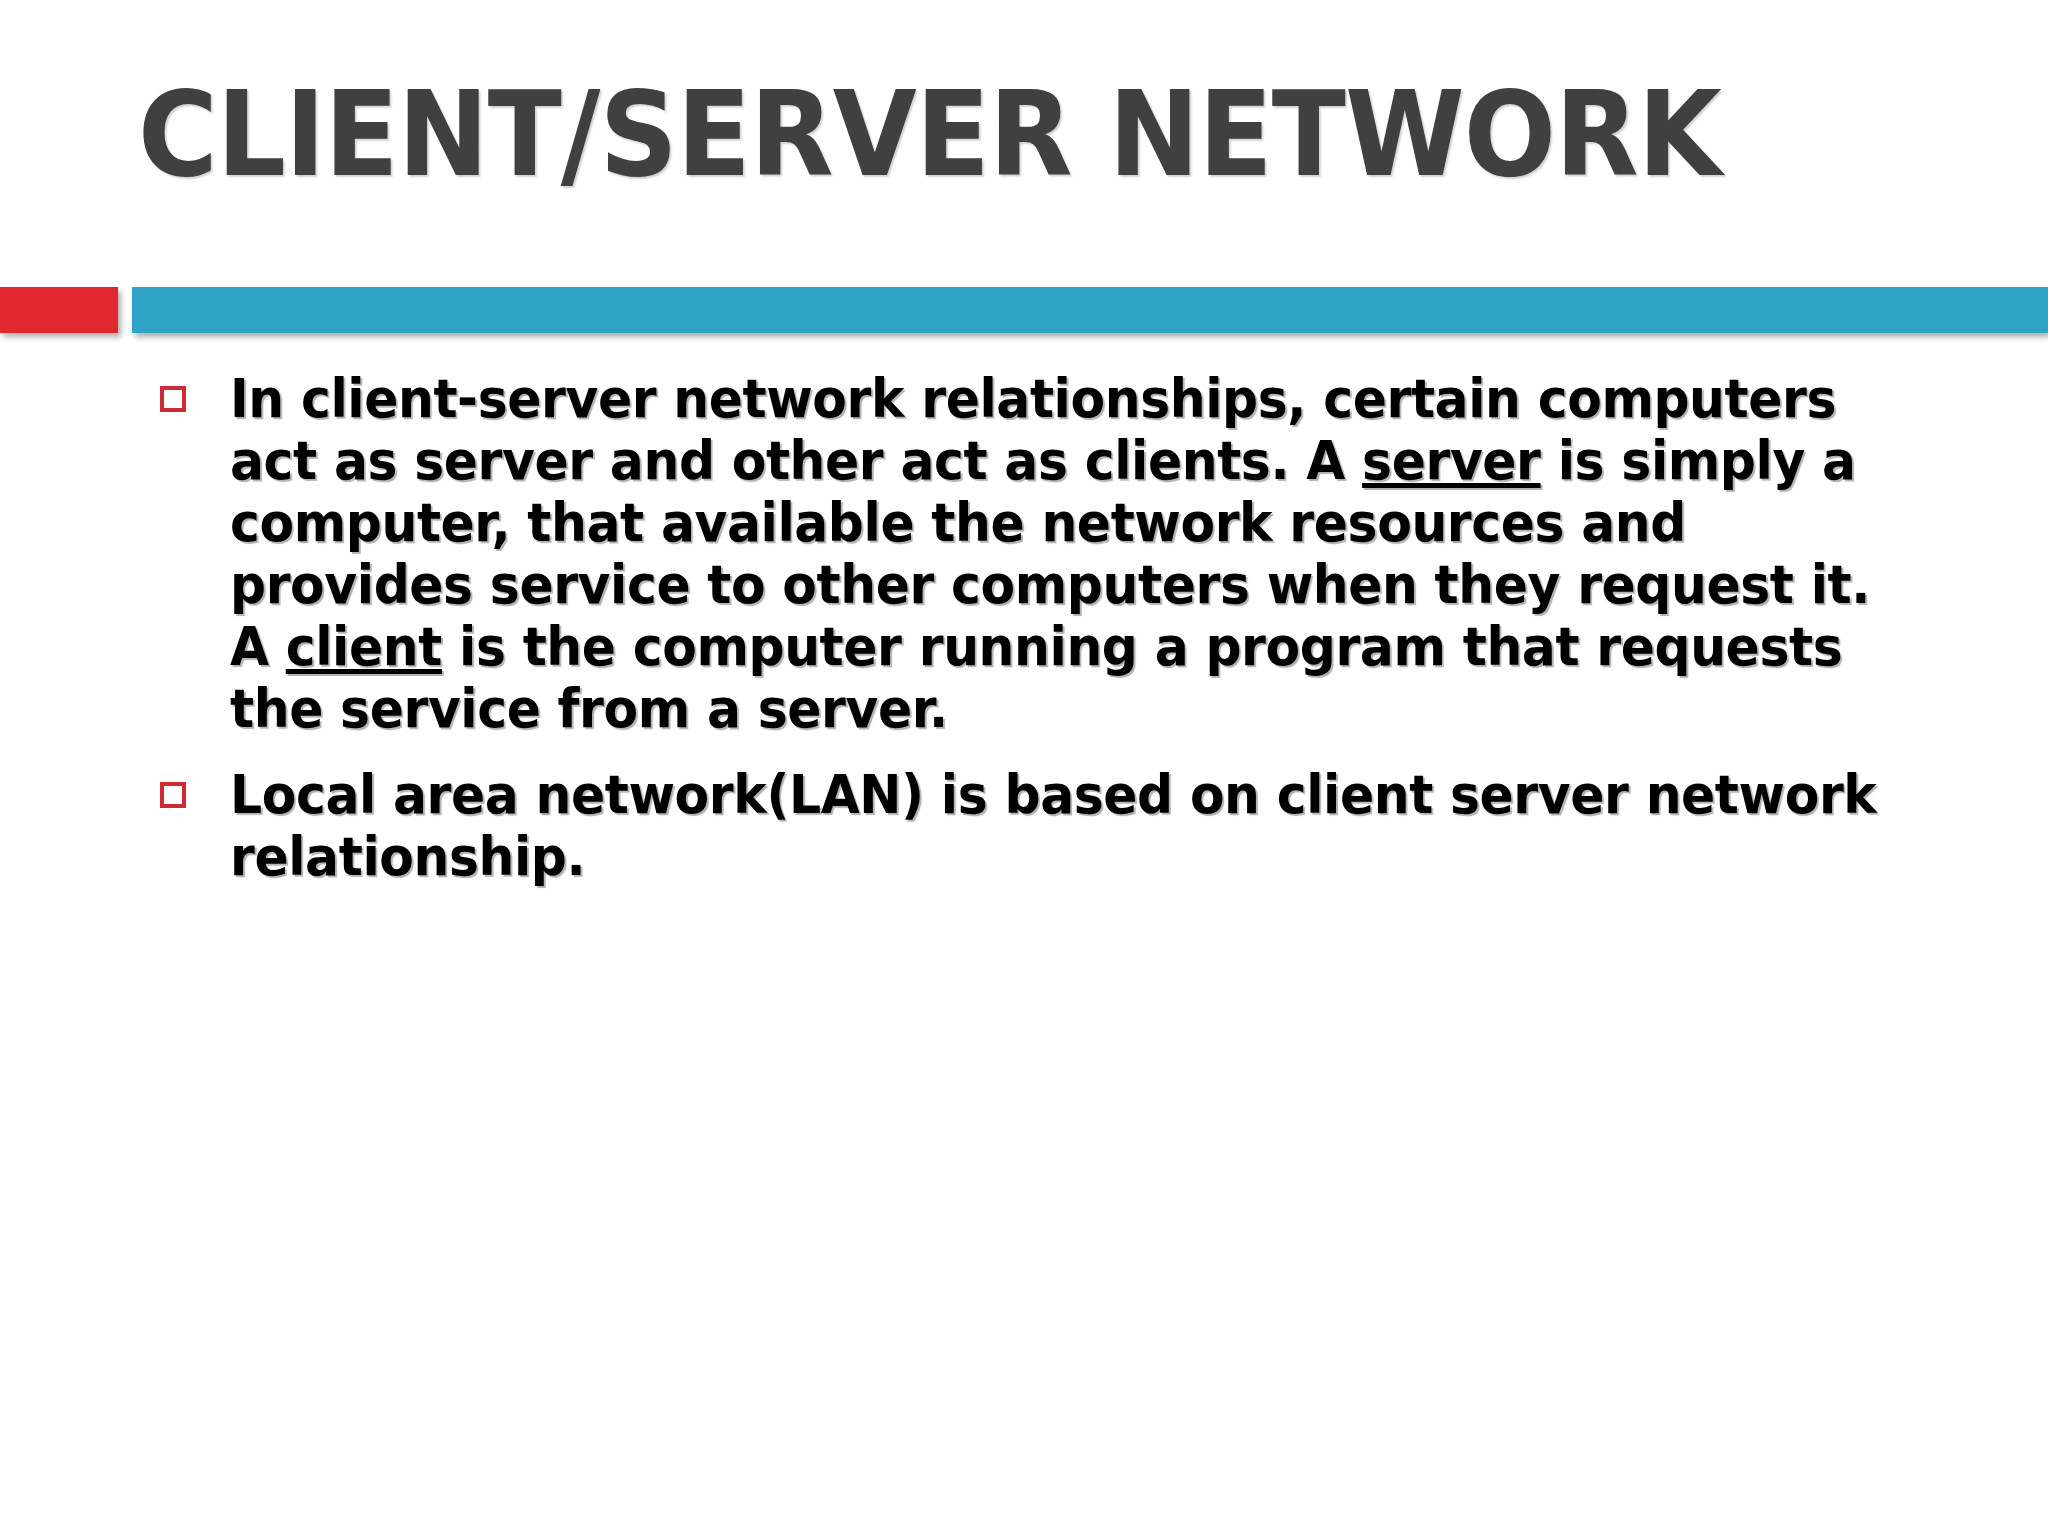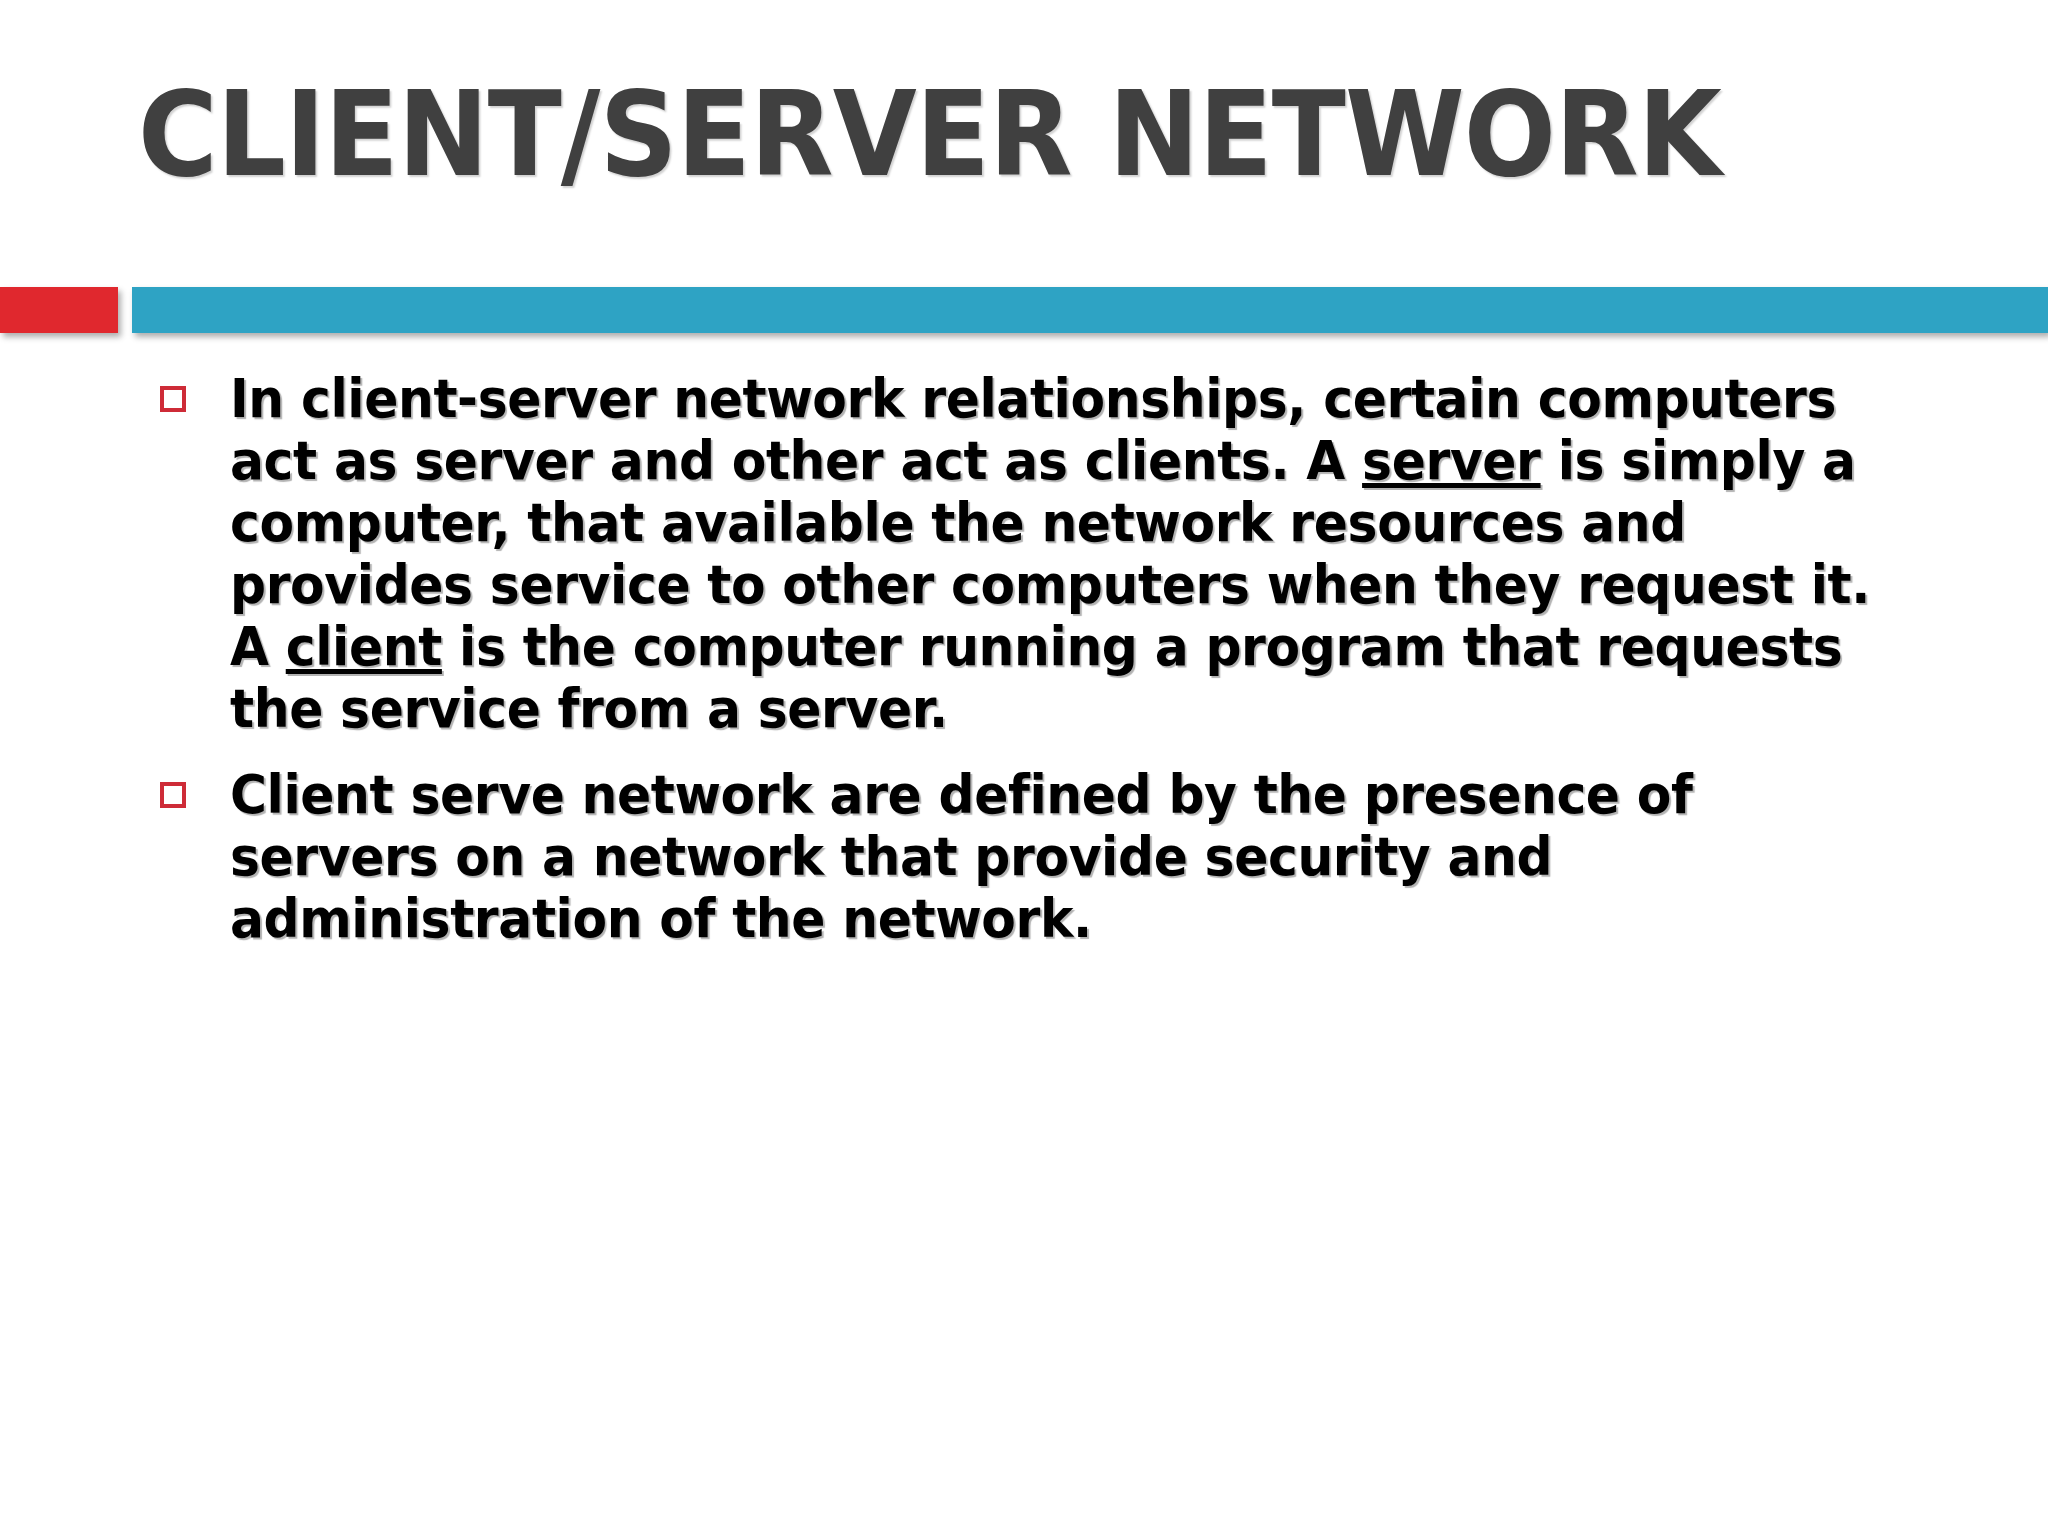--- a/index.html
+++ b/index.html
@@ -140,18 +140,18 @@
   </div>
 
   <div class="body-zone">
     <ul class="bullet-list" id="bullet-list">
         <li class="bullet-item">
           <span class="bullet-marker" style="border-color: rgb(206, 43, 55);"></span>
           <span class="bullet-text" style="color: rgb(0, 0, 0);"><span>In client-server network relationships, certain computers act as server and other act as clients. A </span><u>server</u><span> is simply a computer, that available the network resources and provides service to other computers when they request it. A </span><u>client</u><span> is the computer running a program that requests the service from a server.</span></span>
         </li>
         <li class="bullet-item">
           <span class="bullet-marker" style="border-color: rgb(206, 43, 55);"></span>
-          <span class="bullet-text" style="color: rgb(0, 0, 0);"><span>Client serve network are defined by the presence of servers on a network that provide security and administration of the network.</span></span>
+          <span class="bullet-text" style="color: rgb(0, 0, 0);"><span>Local area network(LAN) is based on client server network relationship.</span></span>
         </li>
       </ul>
   </div>
 
 </div>
 
 </body></html>

